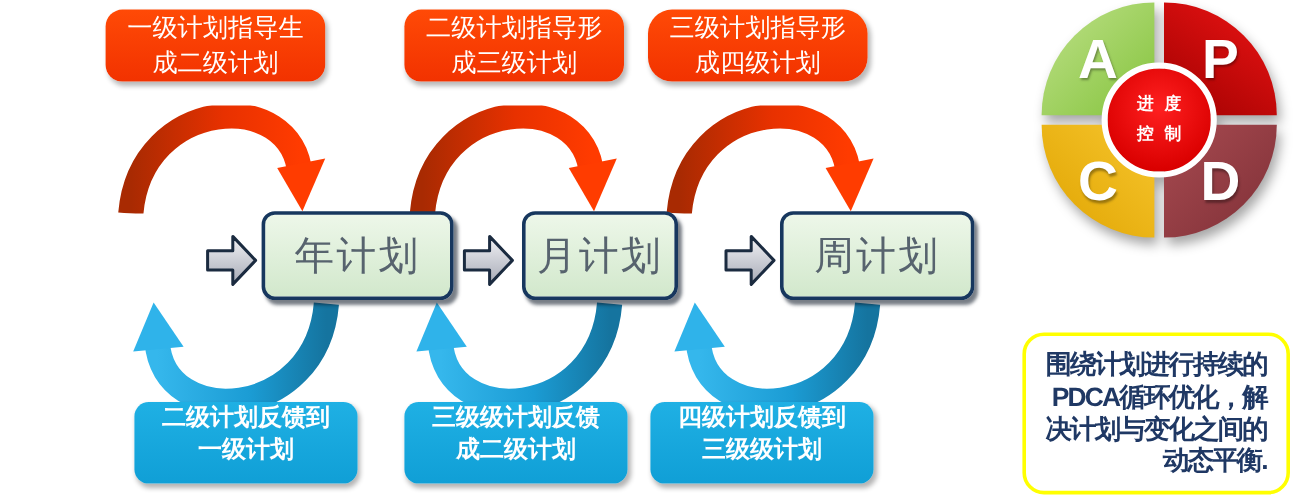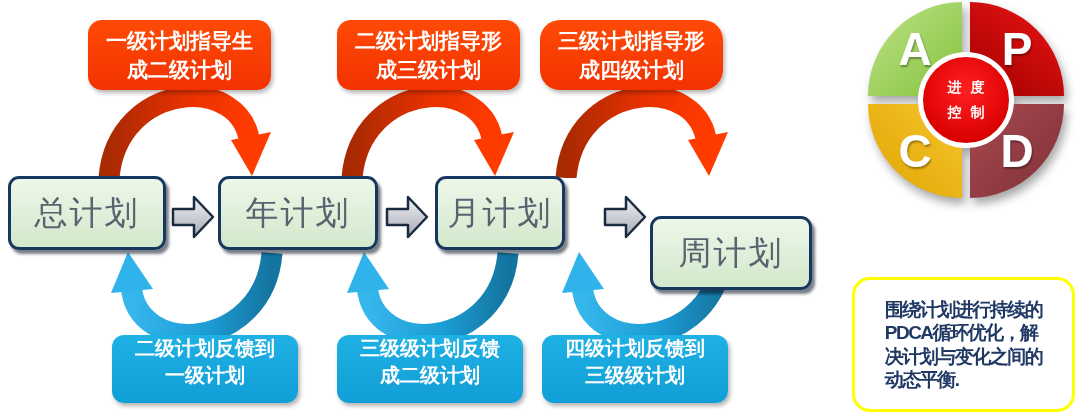--- a/index.html
+++ b/index.html
@@ -5,39 +5,39 @@
   html,body{margin:0;padding:0;}
   body{
     width:1080px;height:416px;position:relative;background:#ffffff;
     font-family:"Liberation Sans","DejaVu Sans",sans-serif;overflow:hidden;
   }
   .stage{position:absolute;inset:0;}
   .pre{white-space:pre-line;}
 
   
   .guide-box{
-    position:absolute;top:20px;height:70px;width:183px;
+    position:absolute;top:8px;height:60px;width:183px;
     background:linear-gradient(180deg,#ff4a06,#f23200);
-    border-radius:14px;color:#fff;font-weight:bold;font-size:21px;line-height:1.4;
+    border-radius:14px;color:#fff;font-weight:normal;font-size:21px;line-height:1.4;
     display:flex;align-items:center;justify-content:center;text-align:center;
     box-shadow:2px 3px 4px rgba(0,0,0,0.28);z-index:3;
   }
   .gb1{left:88px;} .gb2{left:337px;} .gb3{left:540px;border-radius:20px;}
 
   
   .plan-box{
     position:absolute;top:176px;height:74px;
     background:linear-gradient(180deg,#edf7e9,#d2e8cc);
     border:3px solid #17375e;border-radius:11px;box-sizing:border-box;
     box-shadow:3px 4px 3px rgba(10,20,35,0.55);
     display:flex;align-items:center;justify-content:center;
     color:#57636e;font-size:33px;letter-spacing:2px;z-index:3;
   }
   .pb1{left:8px;width:158px;} .pb2{left:218px;width:160px;}
-  .pb3{left:435px;width:130px;} .pb4{left:650px;width:162px;margin-top:40px;}
+  .pb3{left:435px;width:130px;} .pb4{left:650px;width:162px;}
 
   
   .feedback-box{
     position:absolute;top:335px;height:68px;width:186px;
     background:linear-gradient(180deg,#1fb0e4,#109fd6);
     border-radius:12px;color:#fff;font-weight:bold;font-size:20px;line-height:1.35;
     display:flex;align-items:flex-start;justify-content:center;text-align:center;
     box-shadow:2px 3px 4px rgba(0,0,0,0.3);z-index:3;
   }
   .fb1{left:112px;} .fb2{left:337px;} .fb3{left:542px;}
@@ -69,22 +69,22 @@
     text-align:center;padding-left:9px;font-family:"DejaVu Serif",serif;
   }
 
   
   .note-box{
     position:absolute;left:852px;top:277px;width:223px;height:135px;
     border:3px solid #ffff00;border-radius:18px;box-sizing:border-box;
     display:flex;align-items:center;justify-content:center;padding:4px 6px;z-index:3;
   }
   .note-box div{
-    color:#1f3864;font-weight:bold;font-size:19px;line-height:1.22;
-    letter-spacing:-1.5px;text-align:left;
+    color:#1f3864;font-weight:bold;font-size:22px;line-height:1.22;
+    letter-spacing:-1.5px;text-align:right;
   }
 </style>
 </head>
 <body>
 
 <div class="stage">
 
   <svg width="0" height="0" style="position:absolute" aria-hidden="true">
     <defs>
       <linearGradient id="gradRed" x1="0" y1="0" x2="1" y2="0">
@@ -146,23 +146,20 @@
   </div>
   <div class="guide-box gb2">
     <span class="pre">二级计划指导形
 成三级计划</span>
   </div>
   <div class="guide-box gb3">
     <span class="pre">三级计划指导形
 成四级计划</span>
   </div>
 
-  <div class="plan-box pb1">
-    <span>总计划</span>
-  </div>
   <div class="plan-box pb2">
     <span>年计划</span>
   </div>
   <div class="plan-box pb3">
     <span>月计划</span>
   </div>
   <div class="plan-box pb4">
     <span>周计划</span>
   </div>
 

